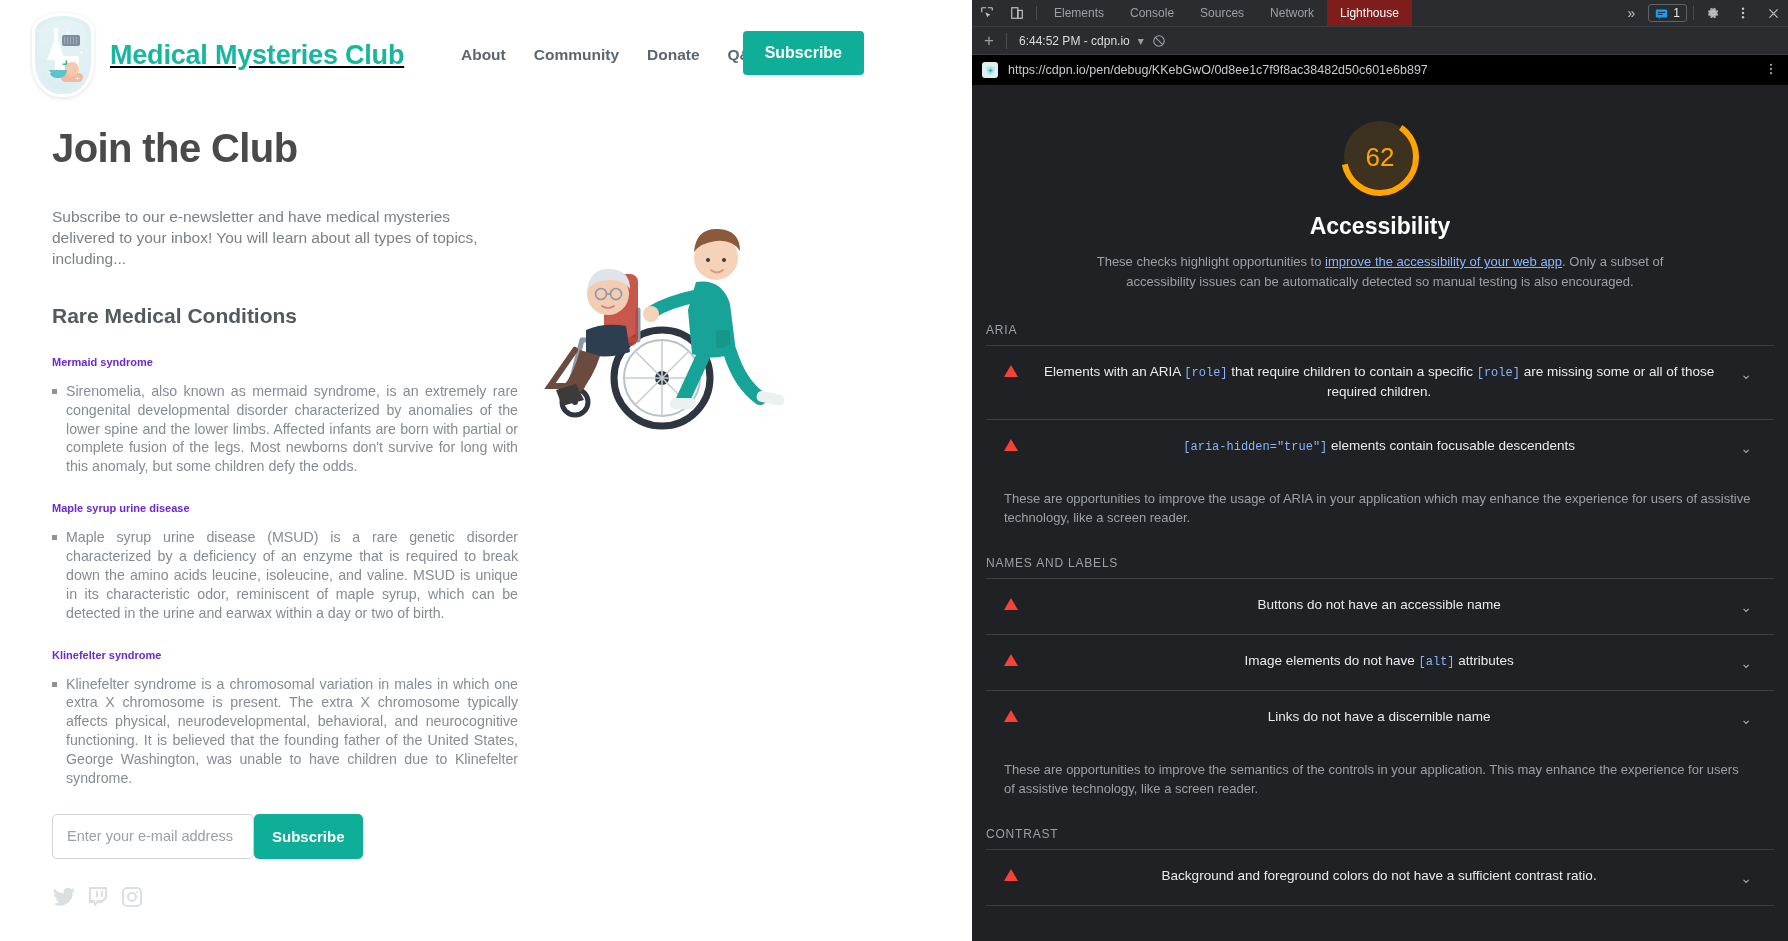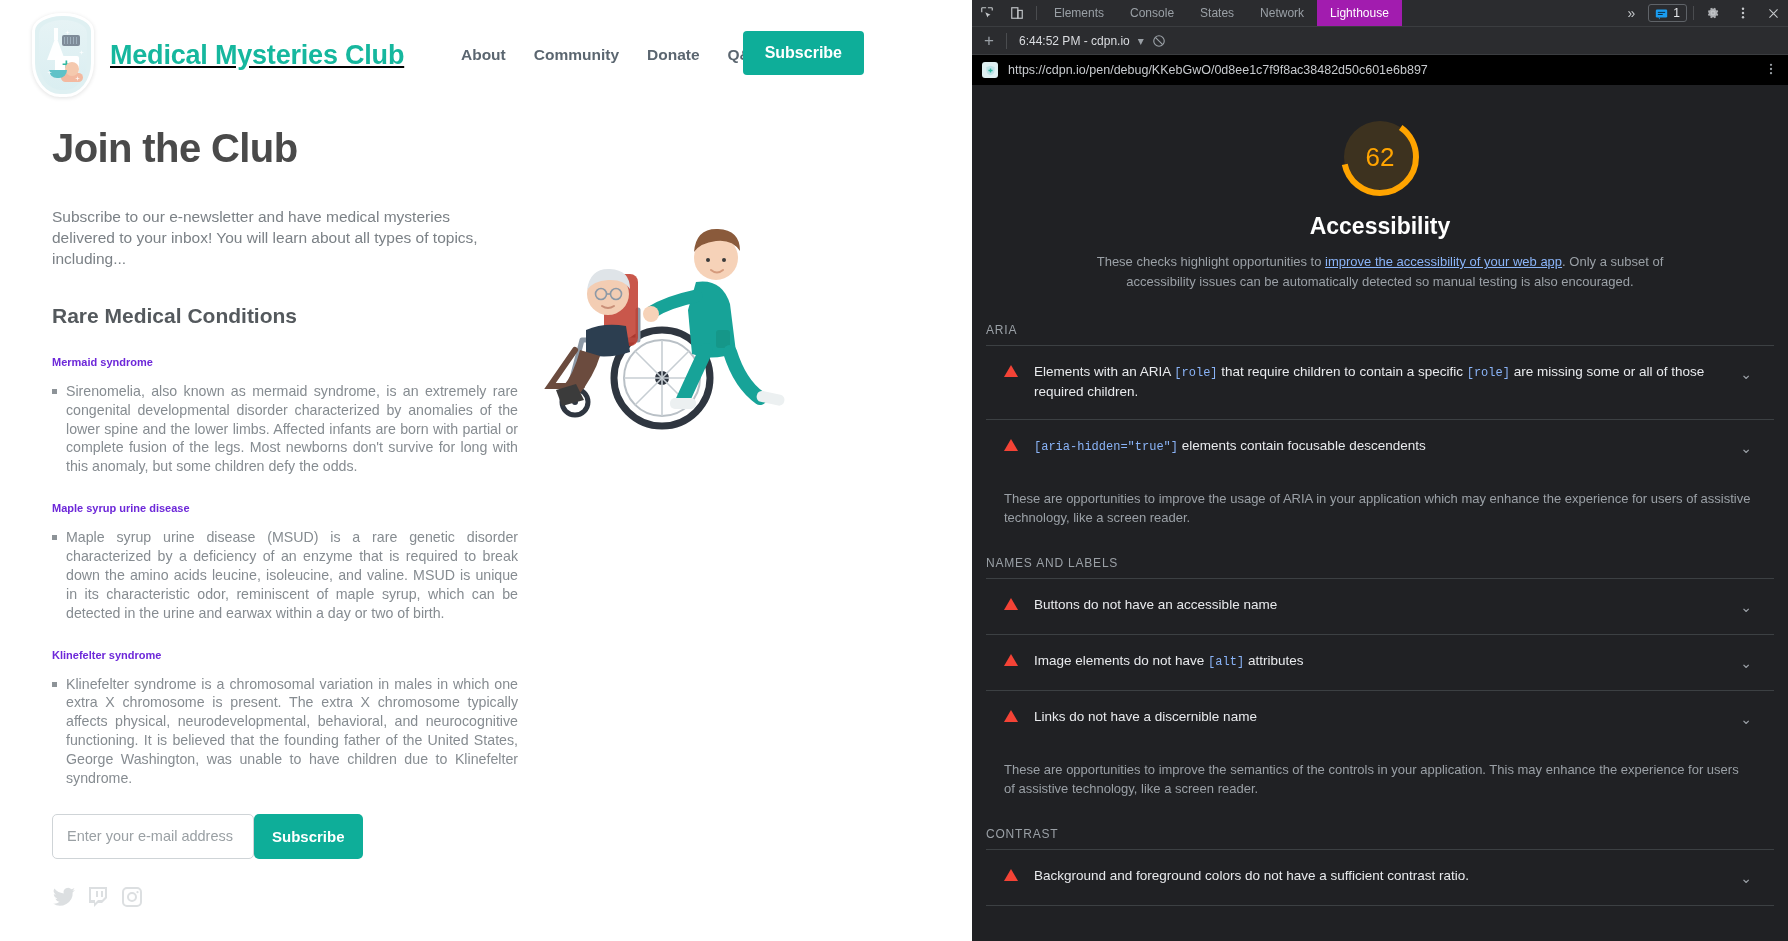--- a/index.html
+++ b/index.html
@@ -111,21 +111,21 @@
   .dt-tabbar {
     height: 27px; background: #2b2c2f; display: flex; align-items: stretch;
     border-bottom: 1px solid #3b3d40; flex: 0 0 auto;
   }
   .dt-icbtn { width: 30px; display: flex; align-items: center; justify-content: center; cursor: pointer; }
   .dt-sep { width: 1px; background: #4a4c4f; margin: 6px 4px; }
   .dt-tab {
     padding: 0 13px; display: flex; align-items: center; color: #9aa0a6;
     font-size: 12px; cursor: pointer; white-space: nowrap;
   }
-  .dt-tab.active { background: #a21caf; color: #fff; }
+  .dt-tab.active { background: #7f1d1d; color: #fff; }
   .dt-spacer { flex: 1; }
   .dt-badge {
     display:flex; align-items:center; gap:5px; border:1px solid #5f6368;
     border-radius: 3px; padding: 1px 6px; margin: 4px 2px; color:#e8eaed;
   }
   .dt-subbar {
     height: 28px; background: #2b2c2f; display: flex; align-items: center;
     border-bottom: 1px solid #3b3d40; color: #bdc1c6; padding-left: 4px; flex: 0 0 auto;
   }
   .dt-plus { width: 26px; text-align: center; font-size: 17px; color: #9aa0a6; cursor:pointer; }
@@ -153,21 +153,21 @@
   }
   .lh-desc a { color: #8ab4f8; text-decoration: underline; }
   .lh-section-title {
     color: #9aa0a6; font-size: 12px; letter-spacing: .8px;
     padding: 26px 0 8px 14px; text-transform: uppercase;
   }
   .lh-audit {
     display: flex; align-items: flex-start; gap: 16px;
     border-top: 1px solid #3c4043;
     padding: 16px 22px 16px 18px; margin: 0 14px;
-    color: #e8eaed; font-size: 13.5px; line-height: 1.5;
+    color: #e8eaed; font-size: 13.5px; line-height: 1.5; text-align: center;
   }
   .lh-audit:last-of-type { border-bottom: 1px solid #3c4043; }
   .tri { width:0;height:0;border-left:7px solid transparent;border-right:7px solid transparent;border-bottom:12px solid #f44336;flex:0 0 auto;margin-top:3px;}
   .lh-audit-text { flex:1; }
   .lh-audit-text code { color: #8ab4f8; font-family:"Liberation Mono", monospace; font-size: 12px; background: transparent;}
   .chev { color:#9aa0a6; font-size: 14px; flex:0 0 auto; margin-top:2px; cursor:pointer;}
   .lh-note {
     color:#9aa0a6; font-size:13px; line-height:1.5; padding: 14px 22px 0 18px; margin: 0 14px;
   }
   .lh-group { padding-bottom: 2px; }
@@ -313,21 +313,21 @@
       </div>
       <div class="dt-icbtn">
         <svg width="14" height="14" viewBox="0 0 16 16" fill="none" stroke="#c4c7ca" stroke-width="1.3">
           <rect x="2" y="2" width="7" height="12"></rect>
             <rect x="9" y="5" width="5" height="9"></rect>
         </svg>
       </div>
       <div class="dt-sep"></div>
       <div class="dt-tab">Elements</div>
       <div class="dt-tab">Console</div>
-      <div class="dt-tab">States</div>
+      <div class="dt-tab">Sources</div>
       <div class="dt-tab">Network</div>
       <div class="dt-tab active">Lighthouse</div>
       <div class="dt-spacer"></div>
       <div class="dt-icbtn" style="color:#c4c7ca;font-size:14px">»</div>
       <div class="dt-badge">
         <svg width="13" height="13" viewBox="0 0 16 16">
           <rect x="1" y="3" width="14" height="10" rx="1.5" fill="#1a9cf0"></rect>
           <rect x="3.5" y="6" width="9" height="1.2" fill="#0b2b3f"></rect>
             <rect x="3.5" y="8.6" width="6" height="1.2" fill="#0b2b3f"></rect>
           <path d="M4 13l2 2.4V13z" fill="#1a9cf0"></path>

